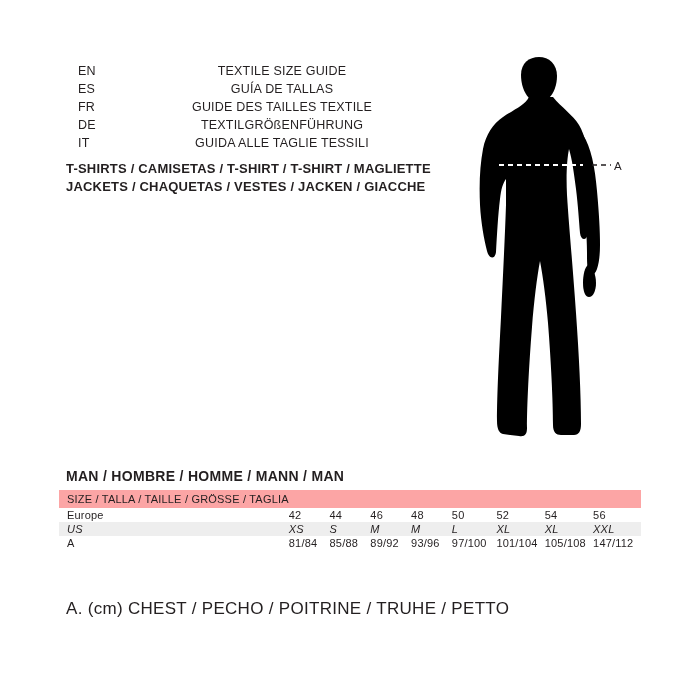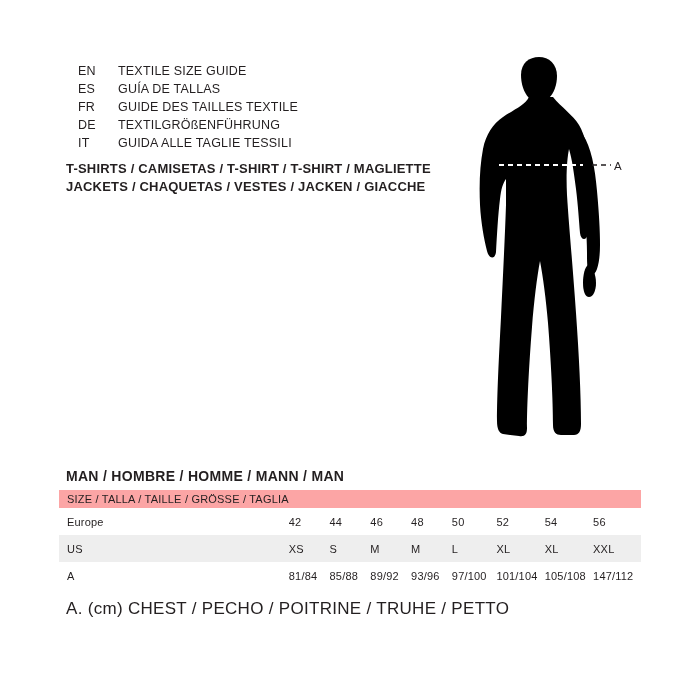--- a/index.html
+++ b/index.html
@@ -36,20 +36,21 @@
     font-size: 12.5px;
     letter-spacing: 0.2px;
   }
   .lang-code {
     width: 40px;
     flex: 0 0 40px;
     margin-left: 12px;
   }
   .lang-text {
     flex: 1 1 auto;
+    text-align: center;
   }
 
   
   .cat-block {
     position: absolute;
     left: 66px;
     top: 160px;
     width: 420px;
   }
   .cat-row {
@@ -92,31 +93,32 @@
     position: absolute;
     left: 59px;
     top: 490px;
     width: 582px;
     border-collapse: collapse;
     font-size: 11px;
     letter-spacing: 0.2px;
   }
   table.size-table td {
     padding: 0;
-    height: 27px;
+    height: 14px;
     vertical-align: middle;
     white-space: nowrap;
   }
   tr.head-row td {
     background: #fca5a5;
     font-weight: normal;
     height: 18px;
   }
   tr.alt td {
     background: #eeeeee;
+    font-style: italic;
   }
   tr.plain td {
     background: #ffffff;
   }
   .c0 { width: 105px; padding-left: 8px !important; }
   .cdata { width: 59px; }
 
   .footnote {
     position: absolute;
     left: 66px;

